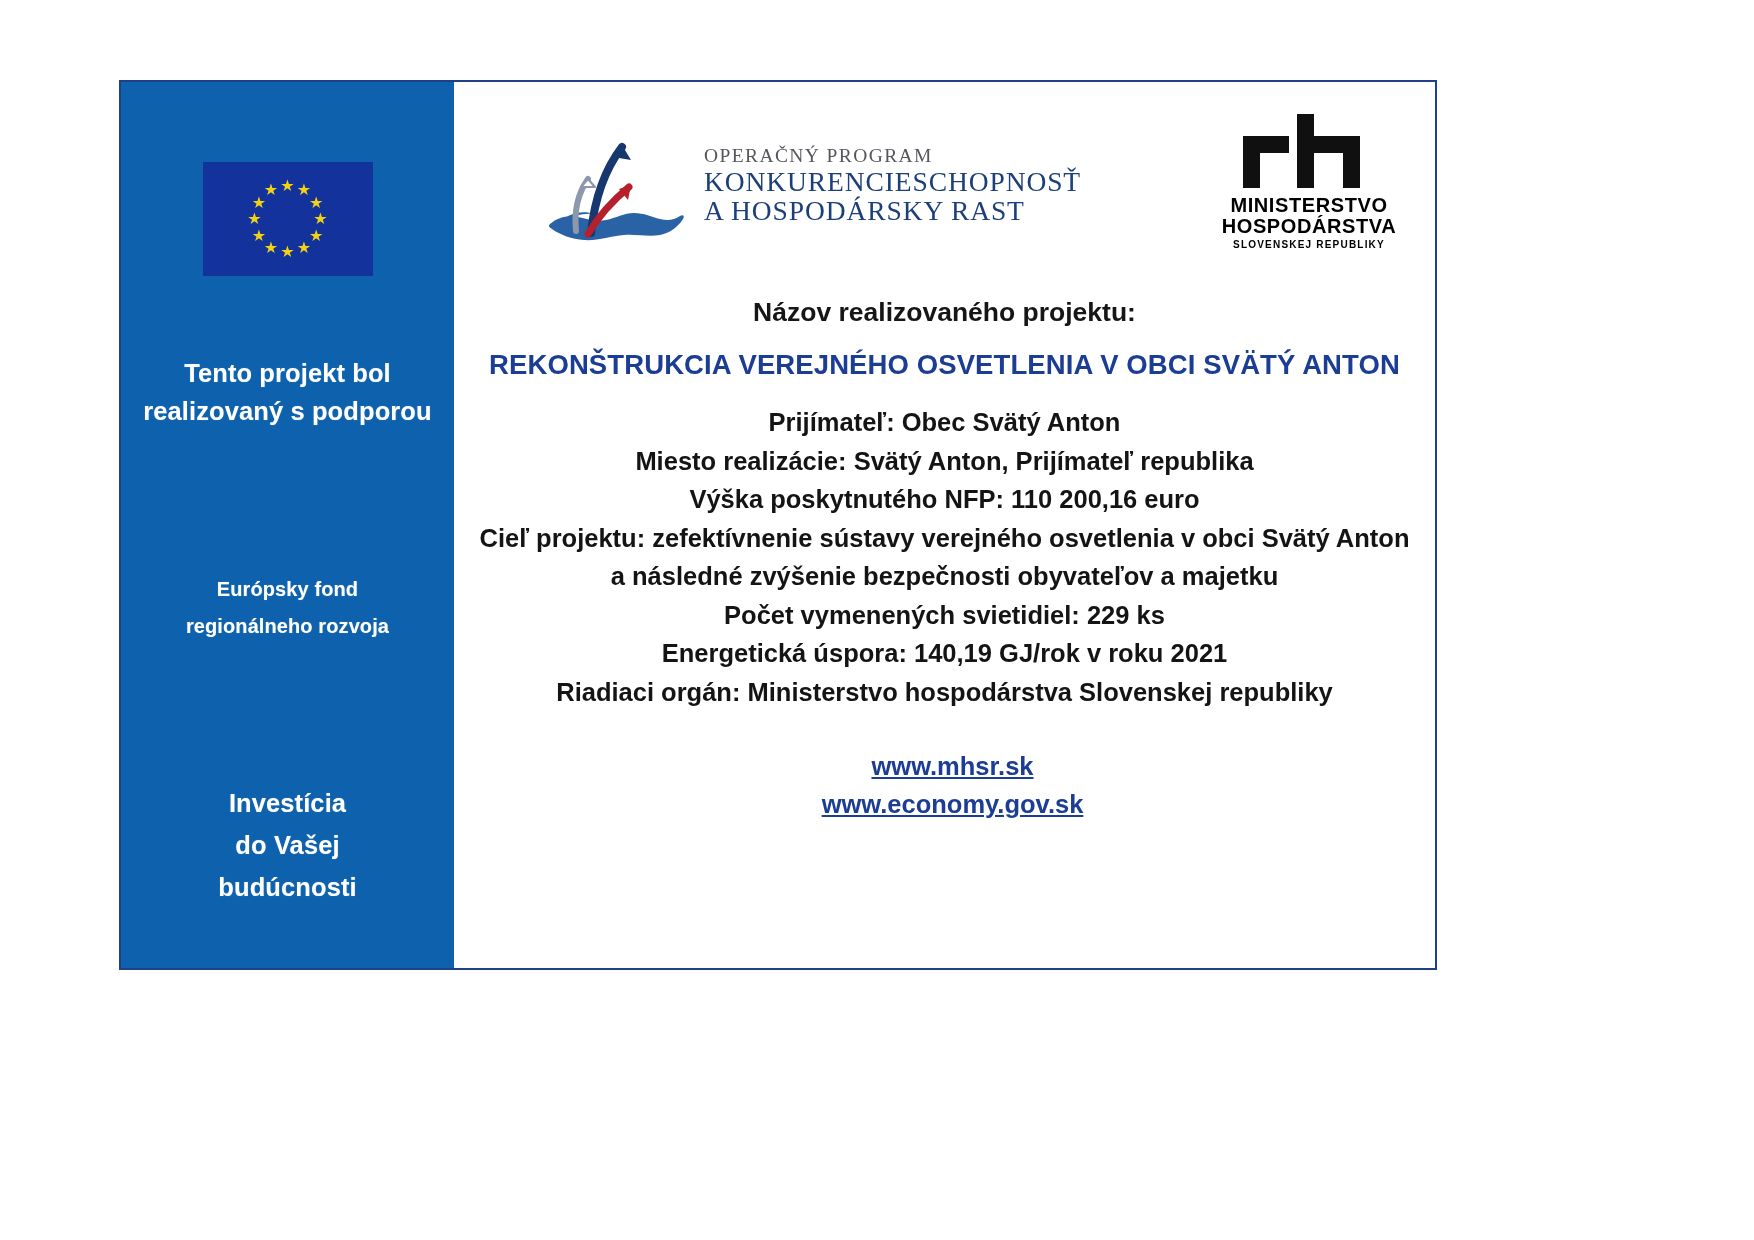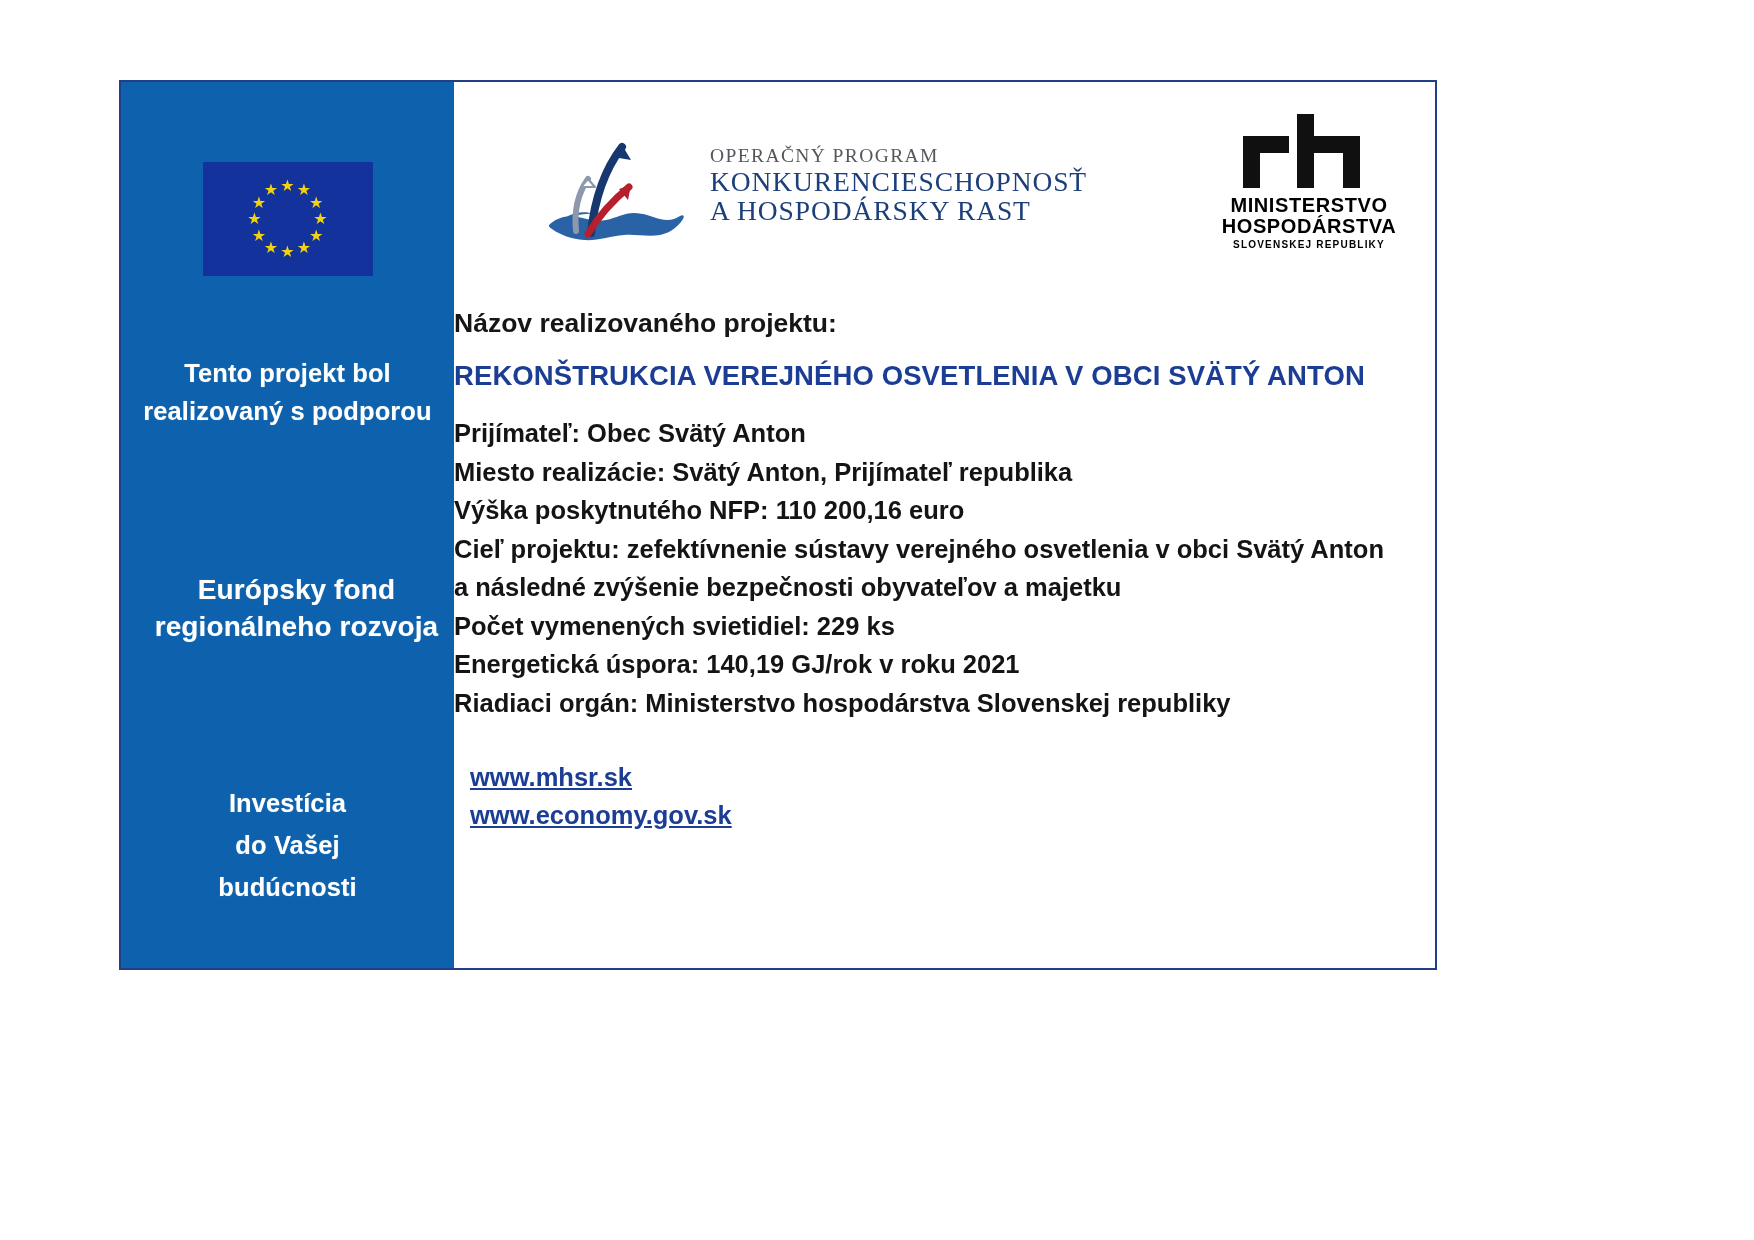--- a/index.html
+++ b/index.html
@@ -84,23 +84,22 @@
     font-size: 25.5px;
     line-height: 38px;
   }
   .side-block-2 {
     top: 367px;
     font-size: 32px;
     line-height: 40px;
   }
   .side-block-3 {
     top: 489px;
-    font-size: 28px;
+    font-size: 20px;
     line-height: 37px;
-    margin-left: 9px;
   }
   .side-block-4 {
     top: 700px;
     font-size: 25.5px;
     line-height: 42px;
   }
 
   
   .main {
     flex: 1 1 auto;
@@ -127,21 +126,21 @@
     display: flex;
     align-items: center;
   }
   .op-mark {
     width: 160px;
     height: 130px;
     flex: 0 0 160px;
     position: relative;
   }
   .op-words {
-    margin-left: 14px;
+    margin-left: 8px;
     line-height: 1.06;
   }
   .op-line-small {
     font-family: "Liberation Serif", serif;
     font-size: 19.5px;
     letter-spacing: 1.4px;
     color: #56575c;
   }
   .op-line-big {
     font-family: "Liberation Serif", serif;
@@ -175,23 +174,24 @@
     font-size: 10px;
     font-weight: bold;
     color: #000000;
     letter-spacing: 1.2px;
     margin-top: 2px;
   }
 
   
   .content {
     position: absolute;
-    top: 226px;
+    top: 215px;
     left: 0;
     width: 100%;
+    text-align: center;
   }
   .kicker {
     font-size: 26.5px;
     font-weight: bold;
     color: #161616;
     margin-bottom: 21px;
   }
   .proj-title {
     font-size: 27.5px;
     font-weight: bold;

